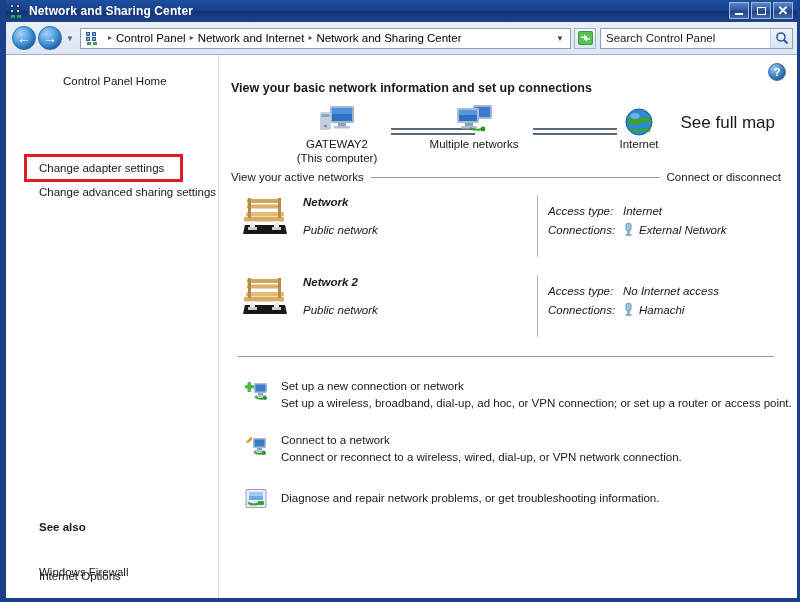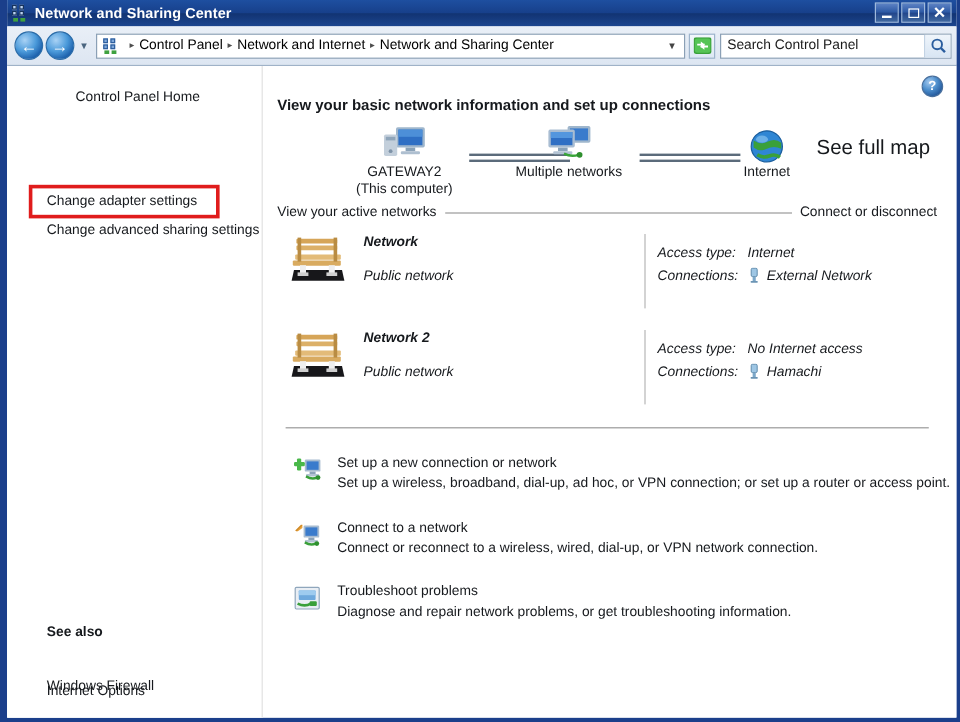--- a/index.html
+++ b/index.html
@@ -759,19 +759,18 @@
       <div class="task" style="top:432px;">
         <span class="task-icon">
           <svg width="24" height="22" viewBox="0 0 24 22">
             <rect x="1" y="1.5" width="20" height="18" rx="1" fill="#e9eef4" stroke="#8fa6bc" stroke-width="1"></rect>
             <rect x="4" y="4" width="14" height="8" rx="0.8" fill="#6fa9dd"></rect>
             <rect x="4" y="4" width="14" height="4" fill="#9ecbef"></rect>
             <path d="M3 15 q6 3 11 0" stroke="#3aa03a" stroke-width="2.2" fill="none"></path>
             <rect x="13" y="13" width="6" height="4" rx="1" fill="#3aa03a"></rect>
           </svg>
         </span>
-        <div class="task-title">Troubleshoot problems</div>
         <div class="task-desc">Diagnose and repair network problems, or get troubleshooting information.</div>
       </div>
 
     </div>
   </div>
 </div>
 
 </body></html>

